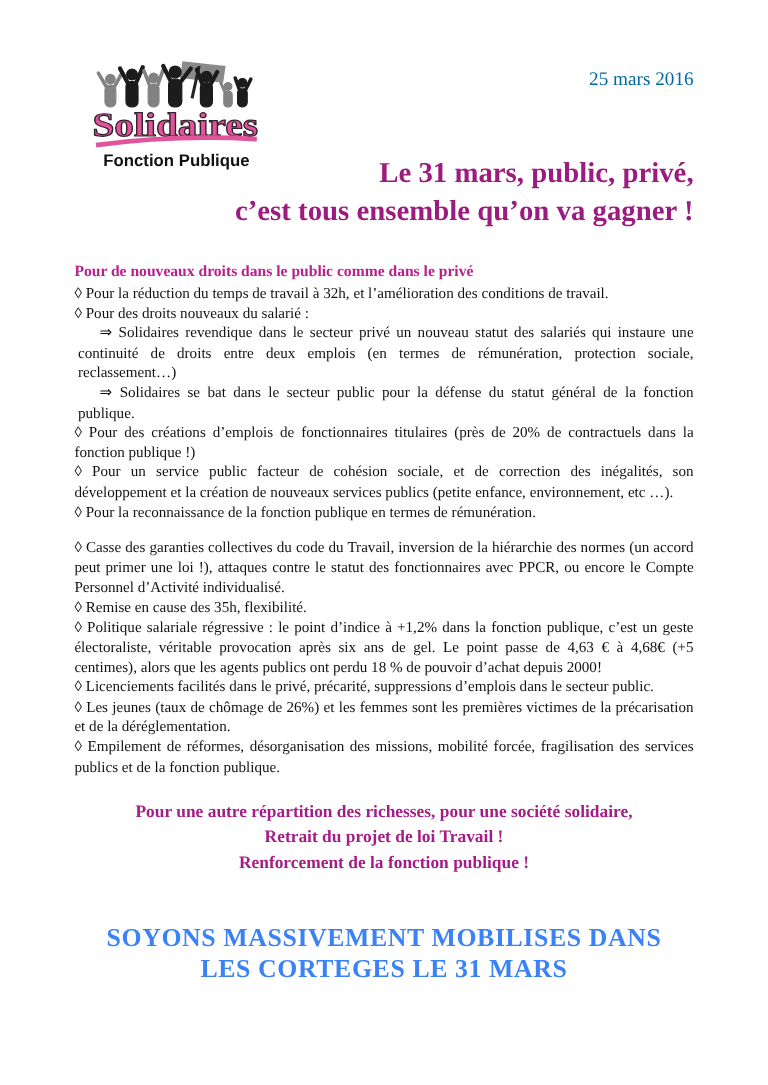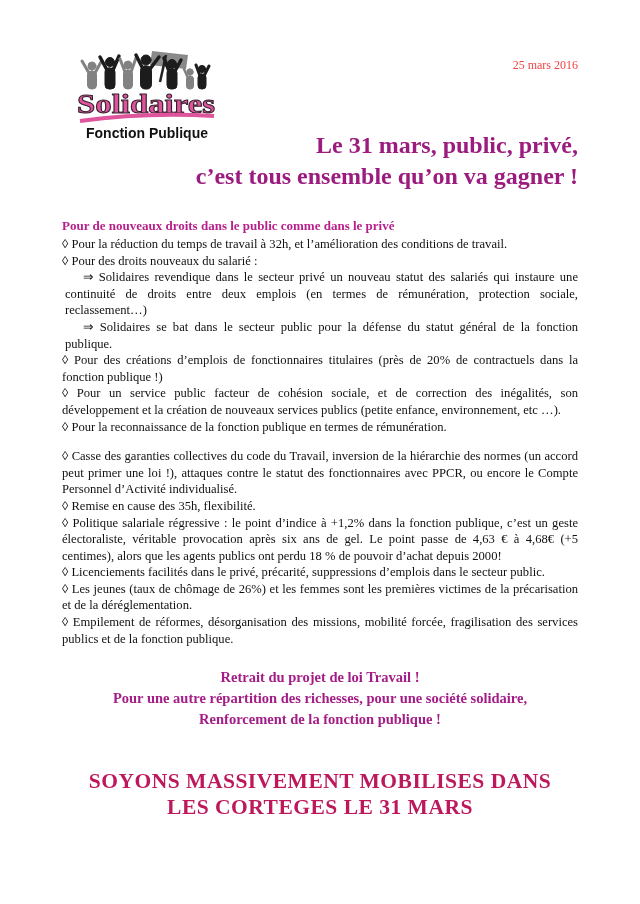--- a/index.html
+++ b/index.html
@@ -18,23 +18,23 @@
   
   .header {
     display: flex;
     justify-content: space-between;
     align-items: flex-start;
     padding-top: 48px;
     height: 100px;
   }
   .logo { width: 142px; margin-left: 14px; text-align: right; }
   .date {
-    font-size: 12px;
+    font-size: 16px;
     margin-top: 10px;
-    color: #ef4444;
+    color: #0369a1;
   }
   
   .main-title {
     margin-top: 30px;
     text-align: right;
     font-size: 24px;
     font-weight: bold;
     line-height: 31px;
     color: #9b1b7f;
   }
@@ -67,21 +67,21 @@
     line-height: 21px;
     color: #a41c86;
   }
   
   .footer-slogan {
     margin-top: 38px;
     text-align: center;
     font-size: 21.5px;
     font-weight: bold;
     line-height: 26px;
-    color: #be185d;
+    color: #3b82f6;
     letter-spacing: 0.5px;
   }
 </style>
 </head>
 <body>
 
 <div class="page">
 
   <div class="header">
     <div class="logo">
@@ -189,22 +189,22 @@
 
         <p class="para"><span class="marker">◊</span> <span>Licenciements facilités dans le privé, précarité, suppressions d’emplois dans le secteur public.</span></p>
 
         <p class="para"><span class="marker">◊</span> <span>Les jeunes (taux de chômage de 26%) et les femmes sont les premières victimes de la précarisation et de la déréglementation.</span></p>
 
         <p class="para"><span class="marker">◊</span> <span>Empilement de réformes, désorganisation des missions, mobilité forcée, fragilisation des services publics et de la fonction publique.</span></p>
       </div>
   </div>
 
   <div class="closing-block">
+    <div>Pour une autre répartition des richesses, pour une société solidaire,</div>
     <div>Retrait du projet de loi Travail !</div>
-    <div>Pour une autre répartition des richesses, pour une société solidaire,</div>
     <div>Renforcement de la fonction  publique !</div>
   </div>
 
   <div class="footer-slogan">
     <div>SOYONS MASSIVEMENT MOBILISES DANS</div>
     <div>LES CORTEGES LE 31 MARS</div>
   </div>
 
 </div>
 

